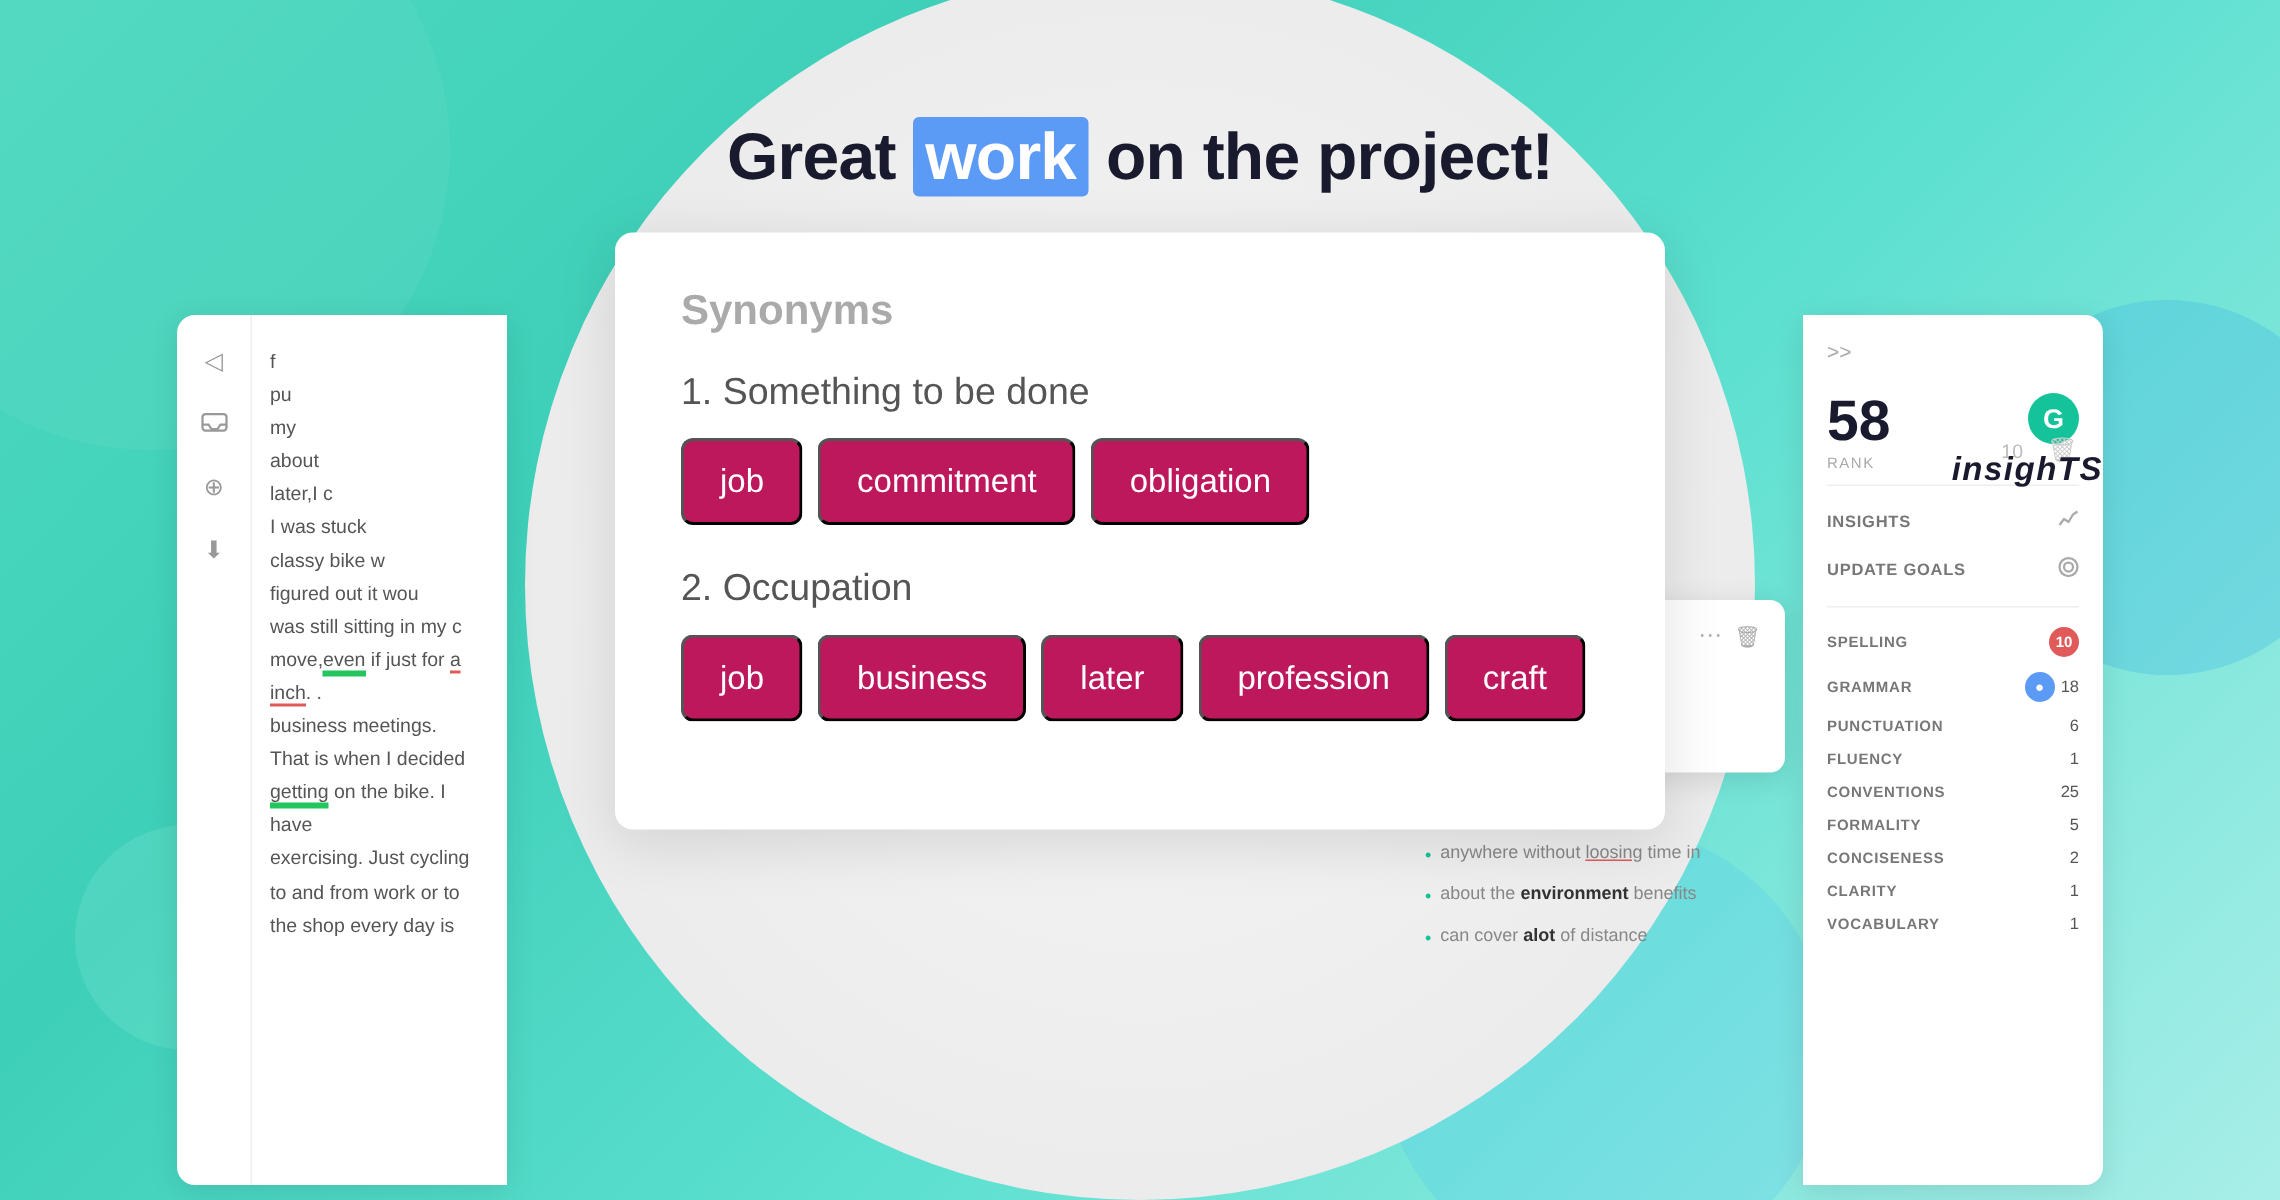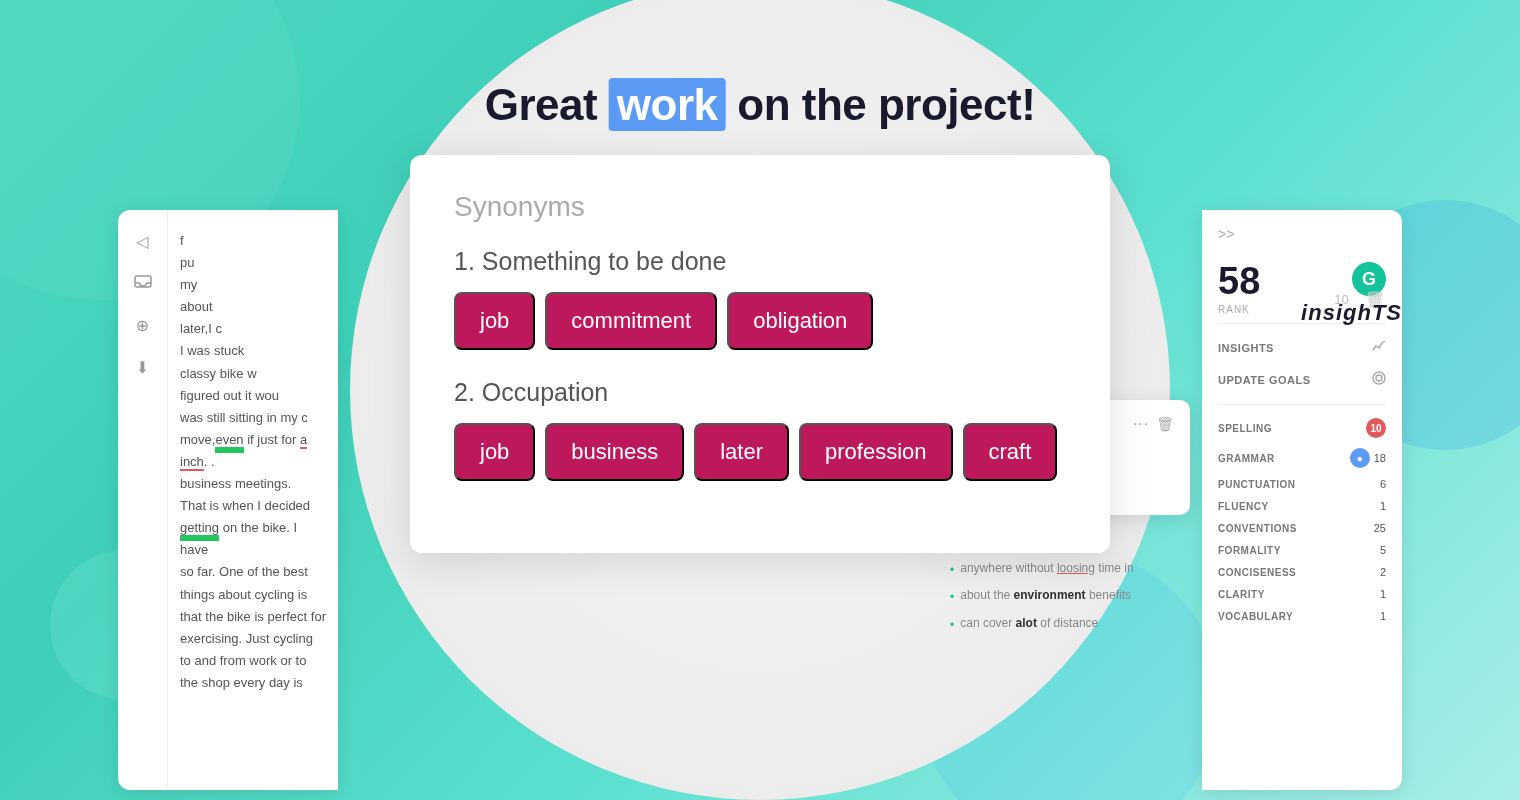--- a/index.html
+++ b/index.html
@@ -90,21 +90,21 @@
       background: white;
       border-radius: 12px;
       padding: 36px 44px 44px;
       width: 700px;
       box-shadow: 0 8px 40px rgba(0,0,0,0.12);
     }
 
     .synonyms-title {
       font-size: 28px;
       color: #aaa;
-      font-weight: 400;
+      font-weight: 700;
       margin-bottom: 24px;
     }
 
     .meaning-section {
       margin-bottom: 28px;
     }
 
     .meaning-label {
       font-size: 25px;
       color: #333;
@@ -176,21 +176,21 @@
       font-size: 13px;
       color: #555;
       line-height: 1.7;
     }
 
     .editor-text .underline-red {
       border-bottom: 2px solid #e05a5a;
     }
 
     .editor-text .underline-blue {
-      border-bottom: 6px solid #22c55e;
+      border-bottom: 4px solid #22c55e;
     }
 
     
     .right-panel {
       position: absolute;
       right: 118px;
       top: 210px;
       width: 200px;
       height: 580px;
       background: white;
@@ -478,21 +478,20 @@
     <div>my</div>
     <div>about</div>
     <div>later,I c</div>
     <div>I was stuck</div>
     <div>classy bike w</div>
     <div>figured out it wou</div>
     <div>was still sitting in my c</div>
     <div>move,<span class="underline-blue">even</span> if just for <span class="underline-red">a inch</span>. .</div>
     <div>business meetings.</div>
     <div>That is when I decided <span class="underline-blue">getting</span> on the bike. I have</div>
-    <div>so far. One of the best things about cycling is that the bike is perfect for</div>
     <div>exercising. Just cycling to and from work or to the shop every day is</div>
   </div>
 </div>
 
 <div class="right-panel">
   <div class="right-panel-header">
     <div class="expand-btn">&gt;&gt;</div>
   </div>
 
   <div class="score-section">

